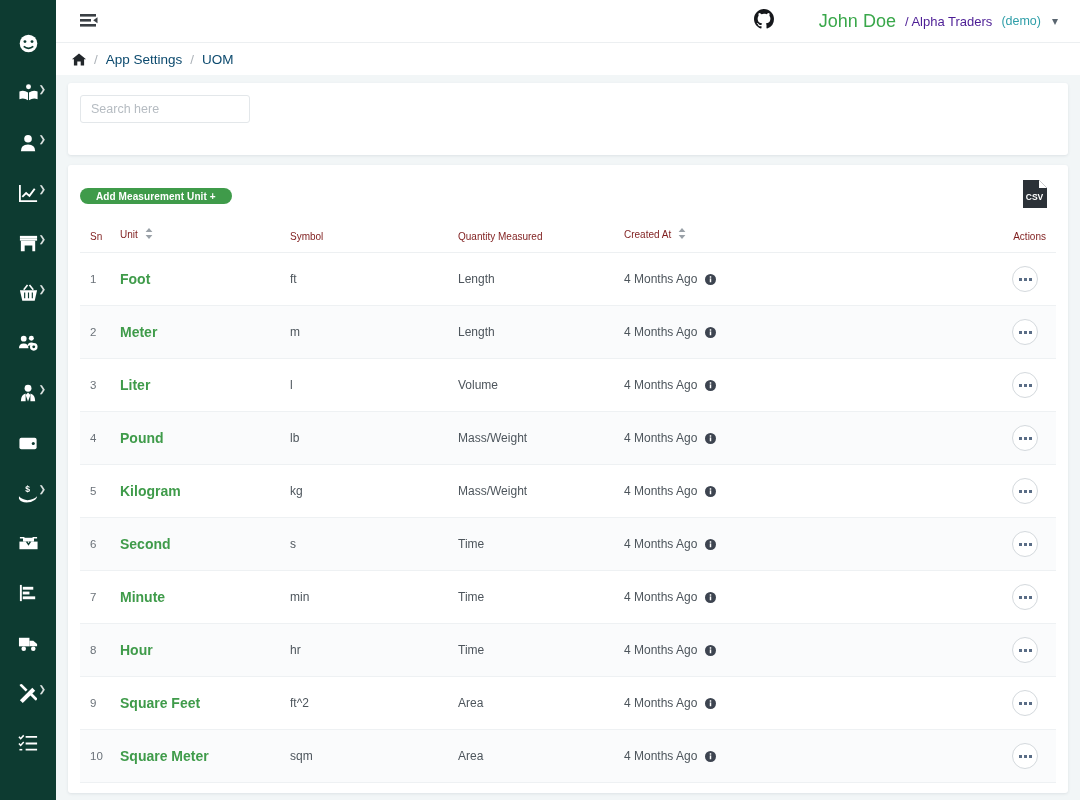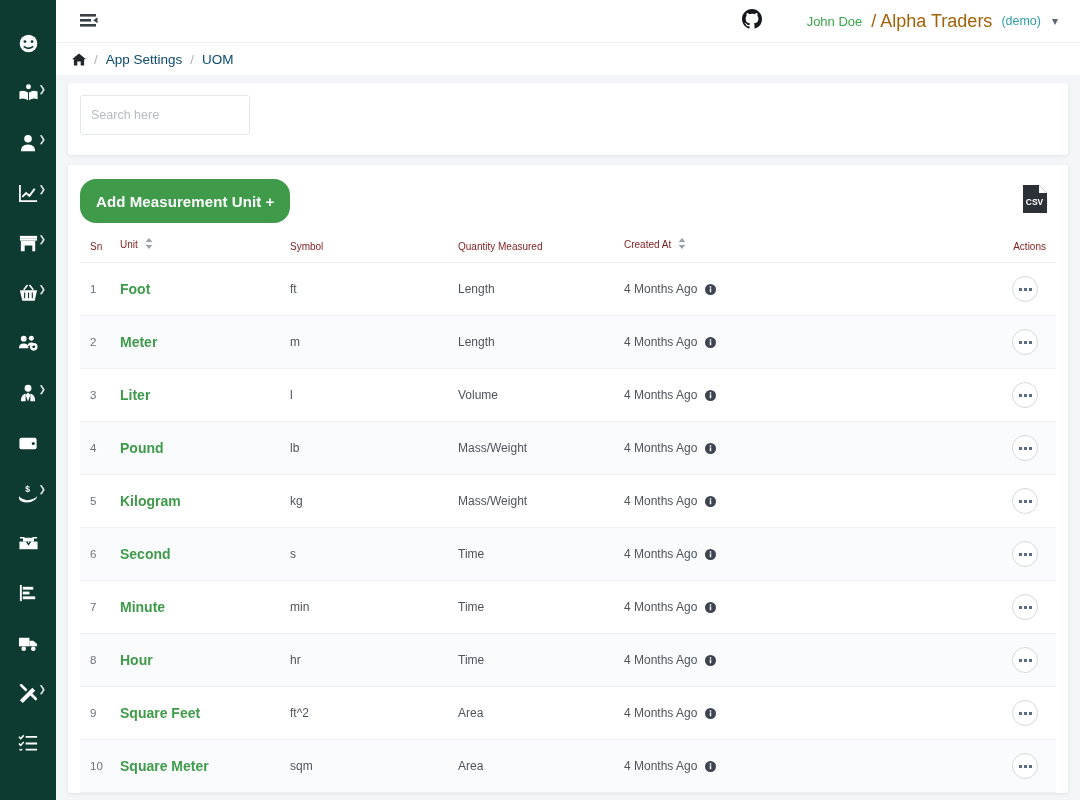--- a/index.html
+++ b/index.html
@@ -37,22 +37,22 @@
 
   .topbar {
     height: 43px; background: #fff;
     display: flex; align-items: center; justify-content: space-between;
     padding: 0 22px 0 18px;
     border-bottom: 1px solid #eceff1;
     flex: 0 0 43px;
   }
   .menu-toggle { cursor: pointer; display:flex; align-items:center; padding:6px; }
   .userbox { display: flex; align-items: center; gap: 9px; cursor: pointer; }
-  .user-name { color: #39a74a; font-size: 13px; margin-left: 36px; }
-  .user-org { color: #a16207; font-size: 18px; }
+  .user-name { color: #39a74a; font-size: 18px; margin-left: 36px; }
+  .user-org { color: #4c1d95; font-size: 13px; }
   .user-demo { color: #2e9ea8; font-size: 12.5px; }
   .chev { color: #5a6670; font-size: 12px; margin-left: 2px; }
 
   .breadcrumb {
     height: 32px; background: #fff;
     display: flex; align-items: center; gap: 8px;
     padding-left: 16px; font-size: 13.5px; color: #41474d;
     flex: 0 0 32px;
   }
   .breadcrumb .sep { color: #aeb4ba; }
@@ -67,21 +67,21 @@
 
   
   .filter-card {
     margin-top: 8px;
     height: 72px;
     display: flex; align-items: flex-start;
     padding: 12px 12px 0 12px;
     position: relative;
   }
   .search-input {
-    width: 170px; height: 40px;
+    width: 170px; height: 28px;
     border: 1px solid #e3e7ea; border-radius: 3px;
     padding: 0 10px; font-size: 12.5px; color: #41474d;
     font-family: "Liberation Sans", sans-serif; outline: none;
     background: #fff;
   }
   .search-input::placeholder { color: #b6bcc2; }
   .filter-btns {
     position: absolute; right: 10px; top: 10px;
     display: flex; flex-direction: column; gap: 6px; align-items: stretch;
   }
@@ -103,22 +103,22 @@
     height: 628px;
     position: relative;
     overflow: hidden;
   }
   .table-head-bar {
     display: flex; align-items: center; justify-content: space-between;
     padding: 0 8px 0 0;
   }
   .btn-add {
     background: #3f9b4a; color: #fff; border: none;
-    border-radius: 16px; height: 44px; padding: 0 16px;
-    font-size: 15px; font-weight: bold; cursor: pointer;
+    border-radius: 16px; height: 16px; padding: 0 16px;
+    font-size: 10px; font-weight: bold; cursor: pointer;
     font-family: "Liberation Sans", sans-serif;
     letter-spacing: .1px;
   }
   .csv-icon { cursor: pointer; }
 
   table { width: 100%; border-collapse: collapse; margin-top: 14px; }
   thead th {
     font-size: 10px; font-weight: normal; color: #7f1d1d;
     text-align: left; padding: 4px 0 10px 0;
     border-bottom: 1px solid #edf0f2;

